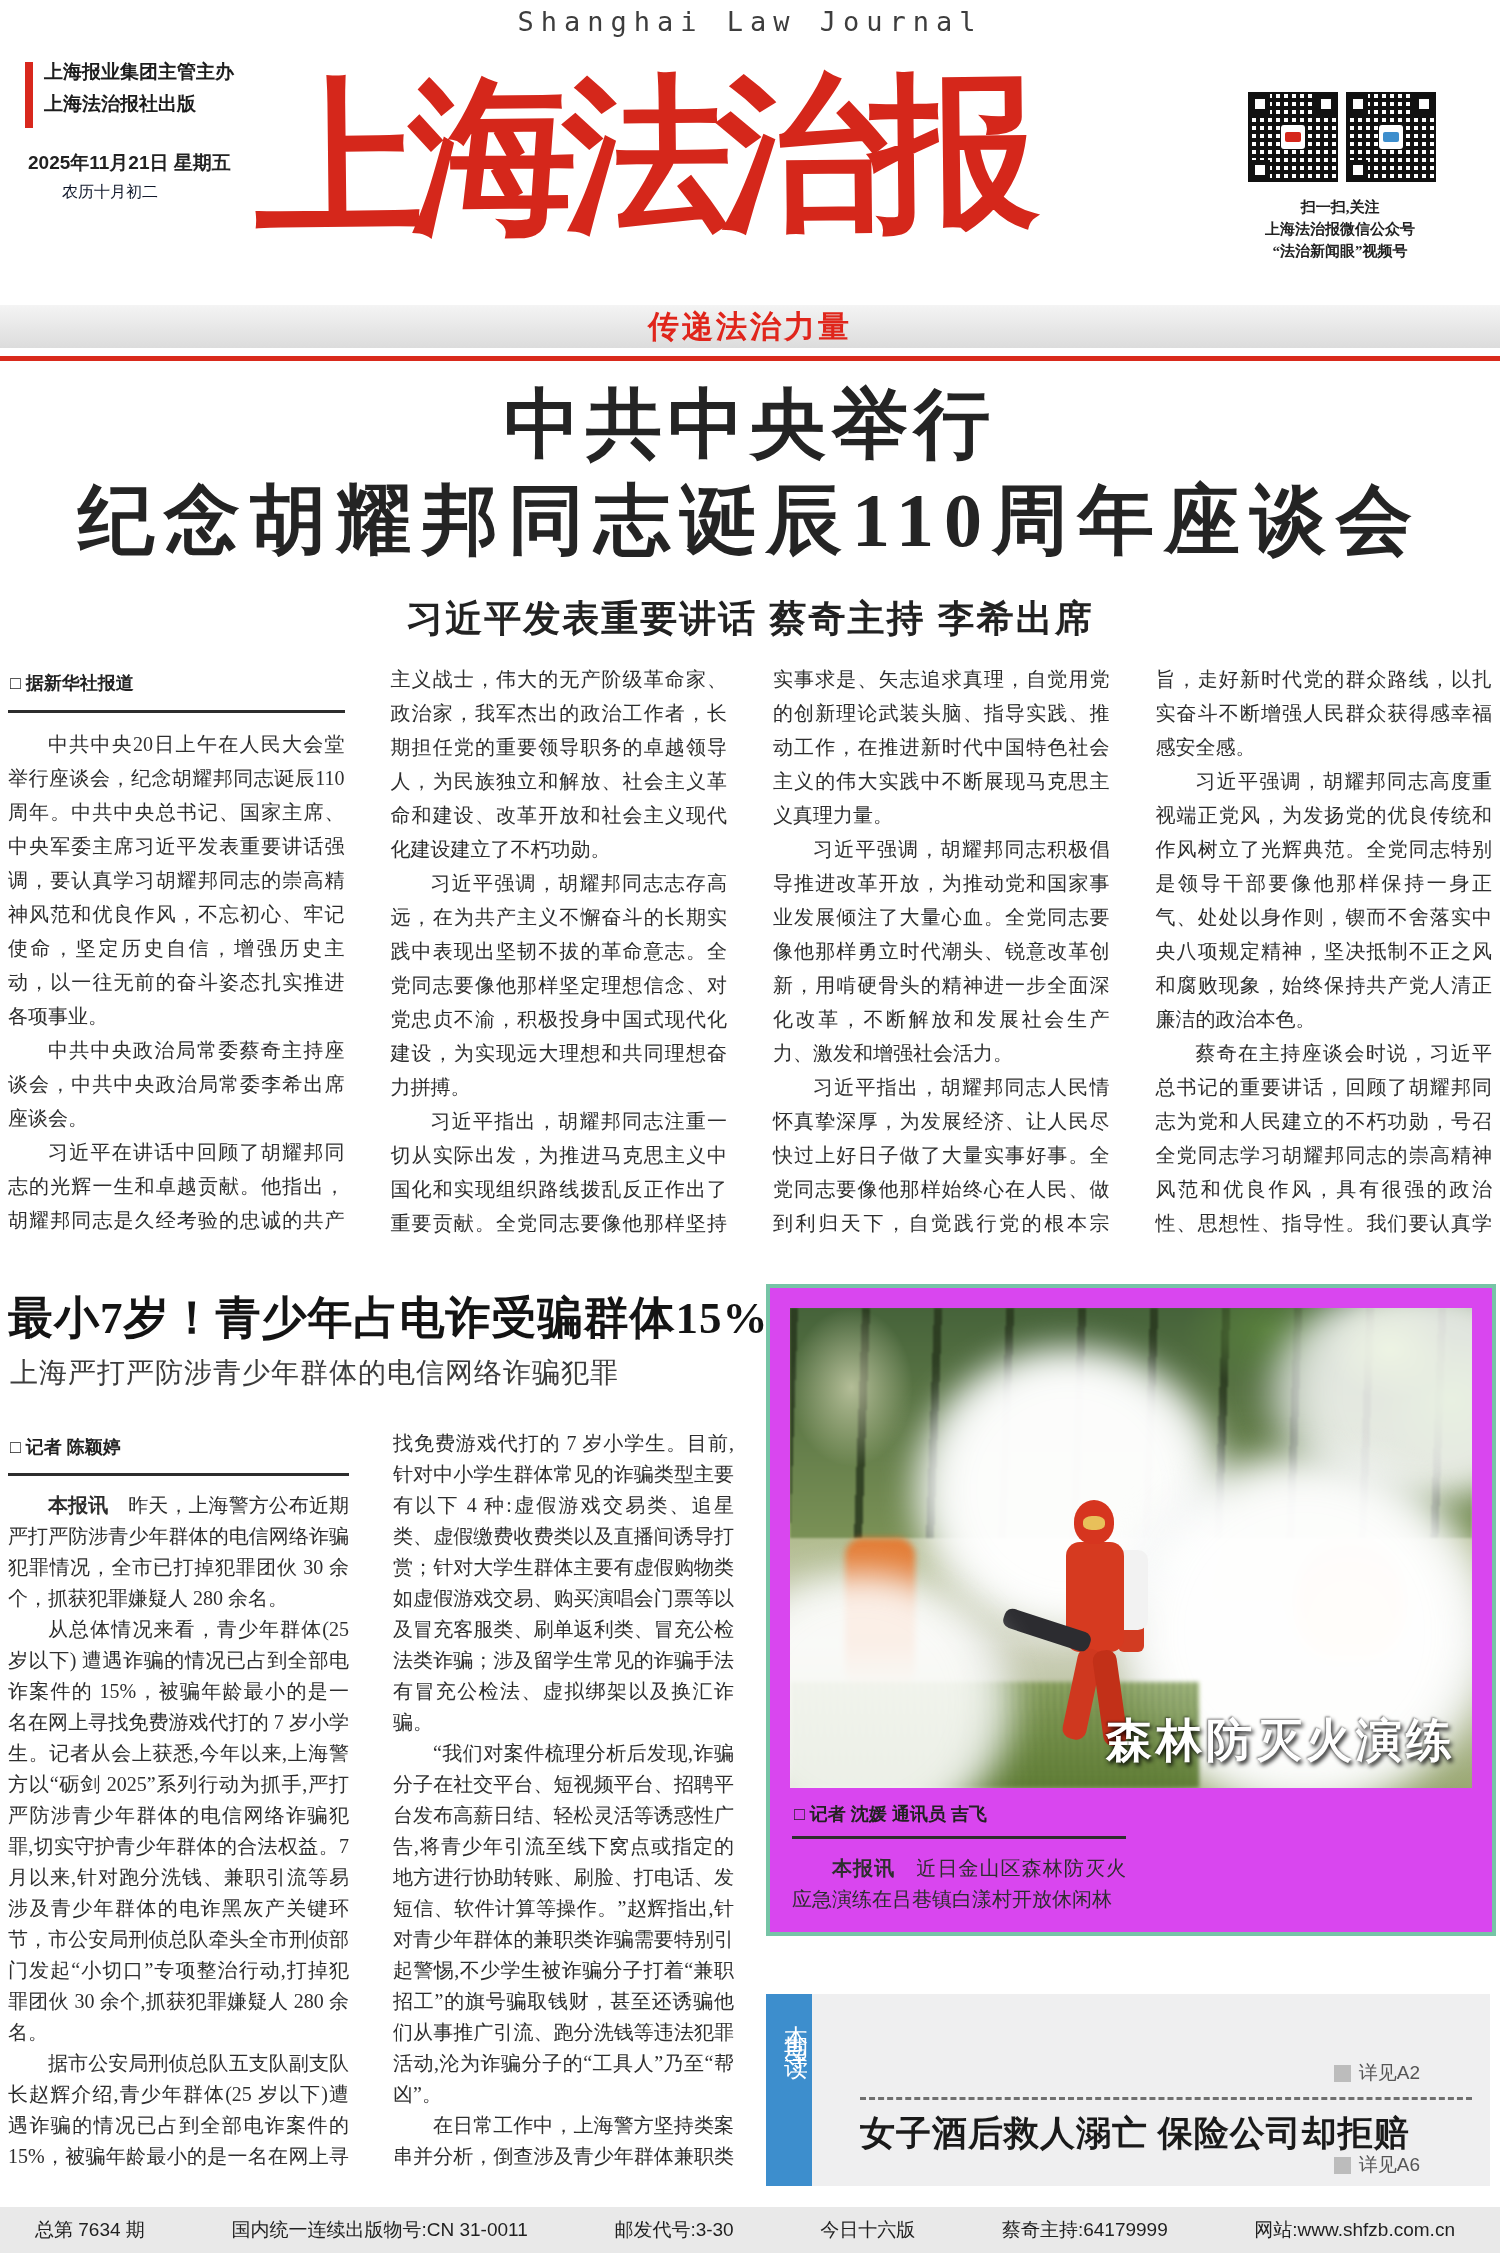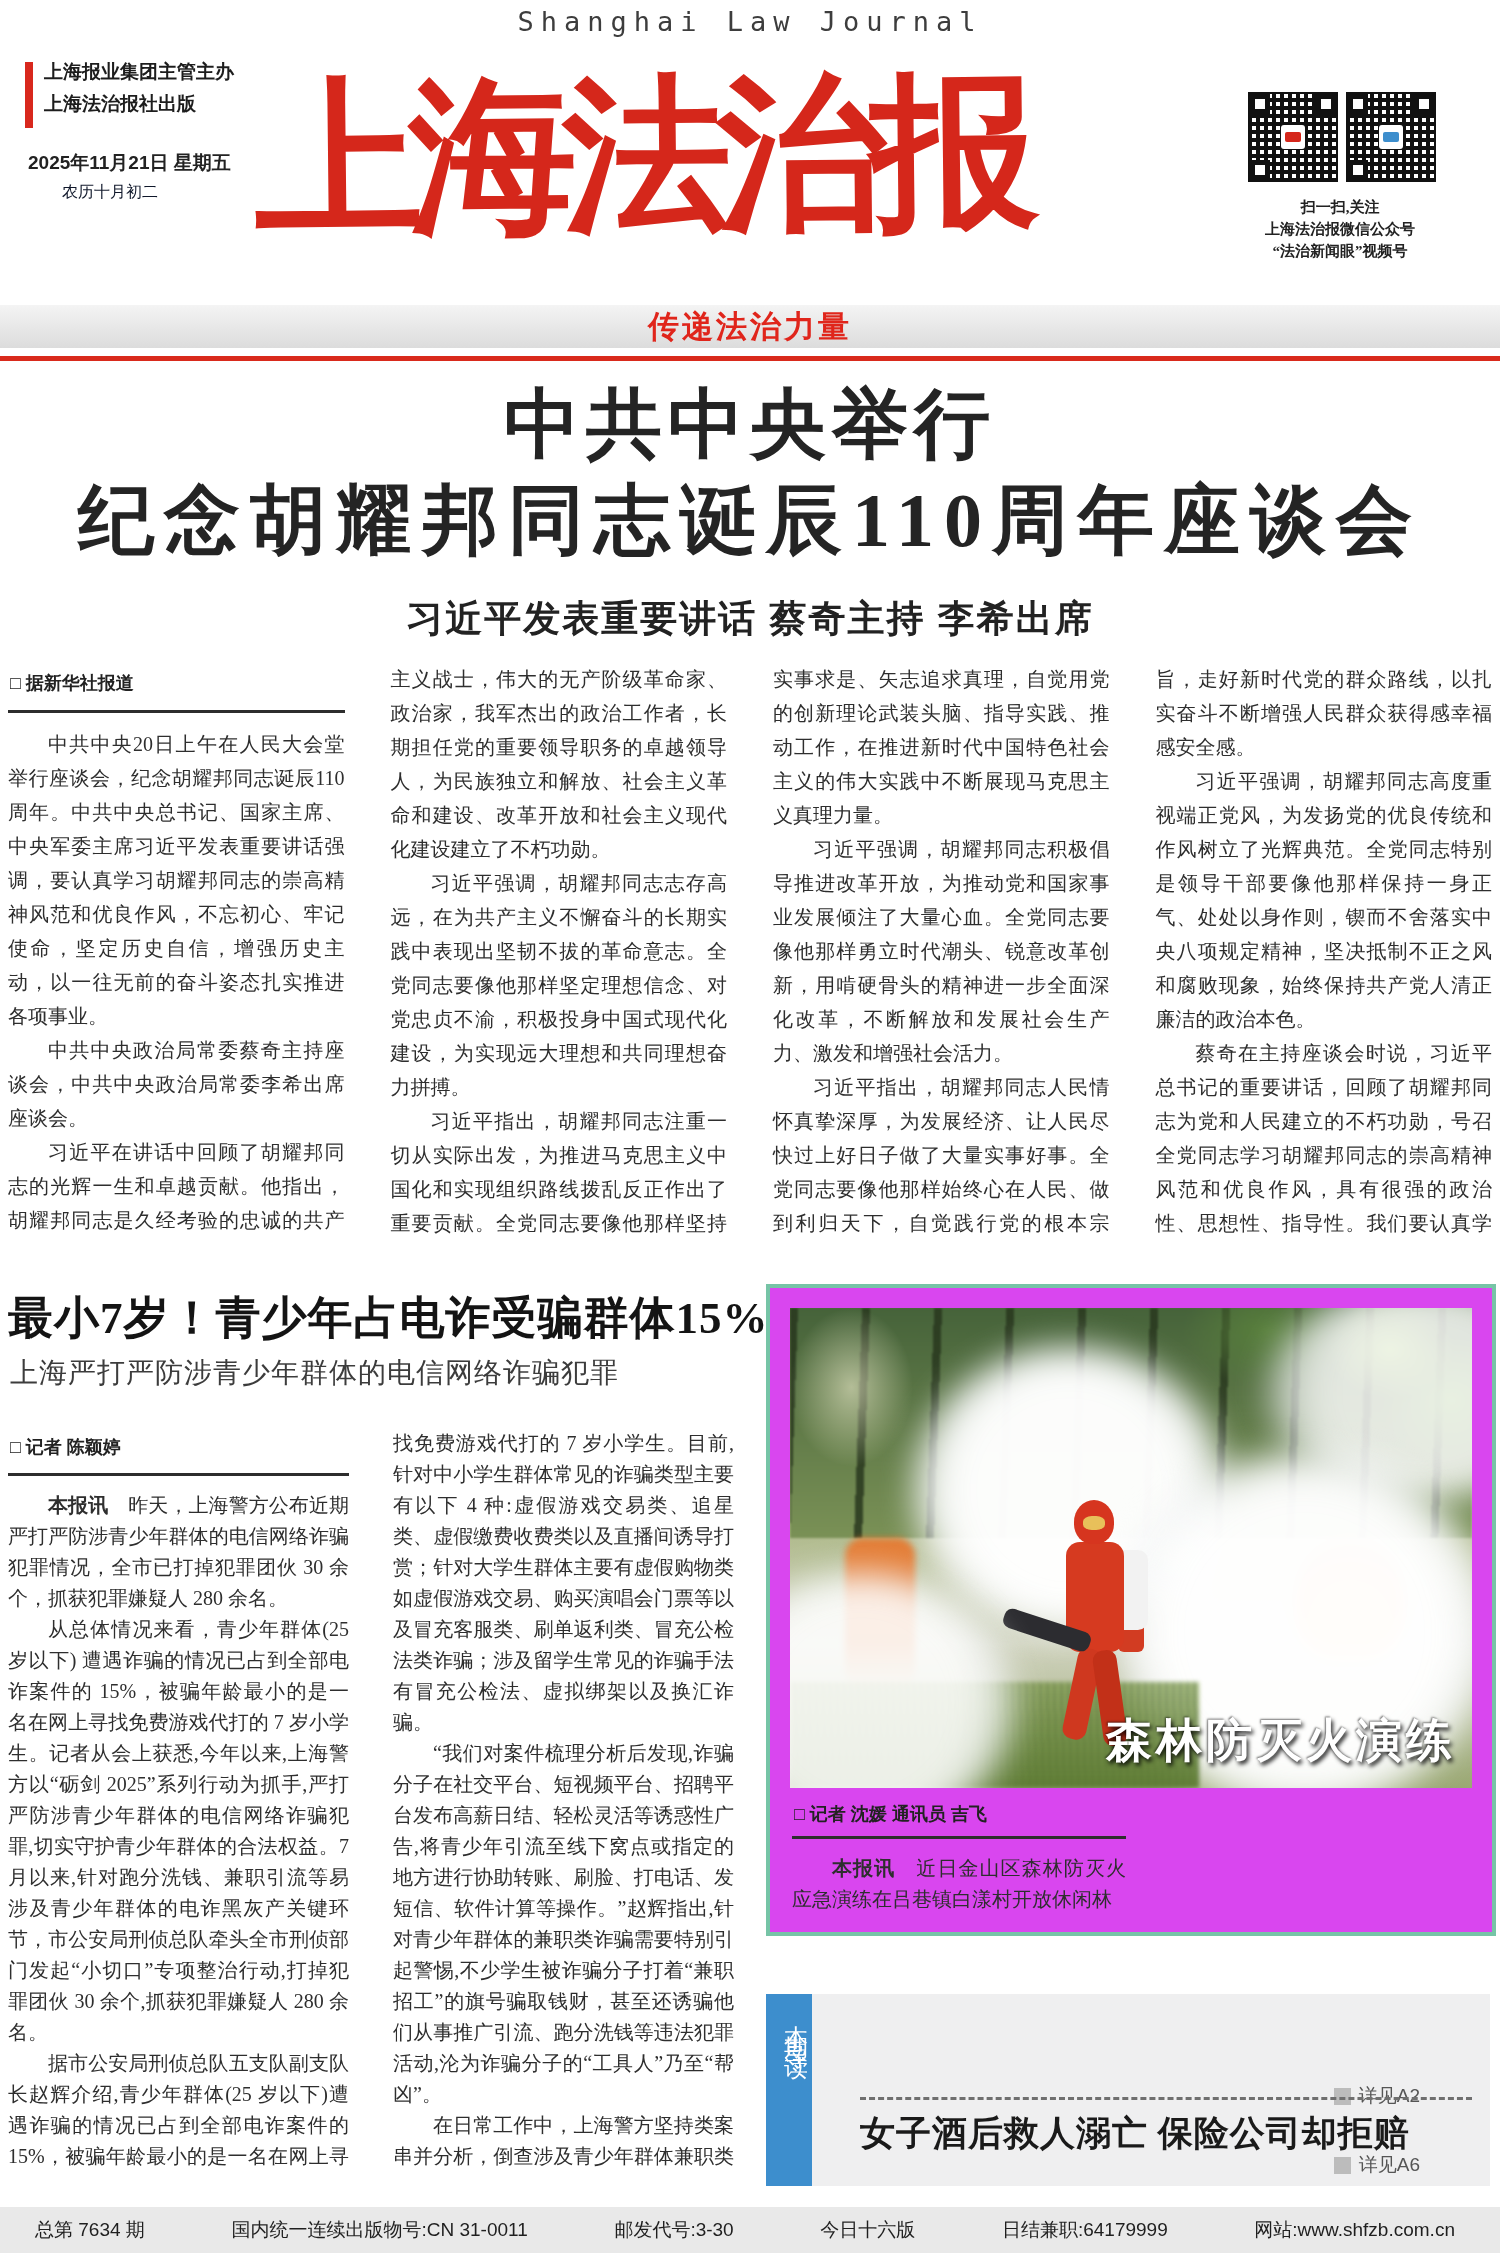--- a/index.html
+++ b/index.html
@@ -215,34 +215,34 @@
         <div class="byline-rule"></div>
         <div class="txt" style="text-indent:2em;"><span class="lead-in">本报讯</span>　<span>近日金山区森林防灭火应急演练在吕巷镇白漾村开放休闲林</span></div>
       </div>
     </div>
   </div>
 
   <div class="digest">
     <div class="digest-strip">
       <span>本期导读</span>
     </div>
-    <div class="digest-ref" style="top:66px;margin-top:23px;">
+    <div class="digest-ref" style="top:66px;">
       <span class="sq"></span>
       <span>详见A2</span>
     </div>
     <div class="digest-div"></div>
     <div class="digest-item-title" style="top:116px;">女子酒后救人溺亡  保险公司却拒赔</div>
     <div class="digest-ref" style="top:158px;">
       <span class="sq"></span>
       <span>详见A6</span>
     </div>
   </div>
 
   <div class="footer">
     <span>总第 7634 期</span>
     <span>国内统一连续出版物号:CN 31-0011</span>
     <span>邮发代号:3-30</span>
     <span>今日十六版</span>
-    <span>日结兼职:64179999</span>
+    <span>蔡奇主持:64179999</span>
     <span>网站:www.shfzb.com.cn</span>
   </div>
 
 </div>
 
 </body></html>

